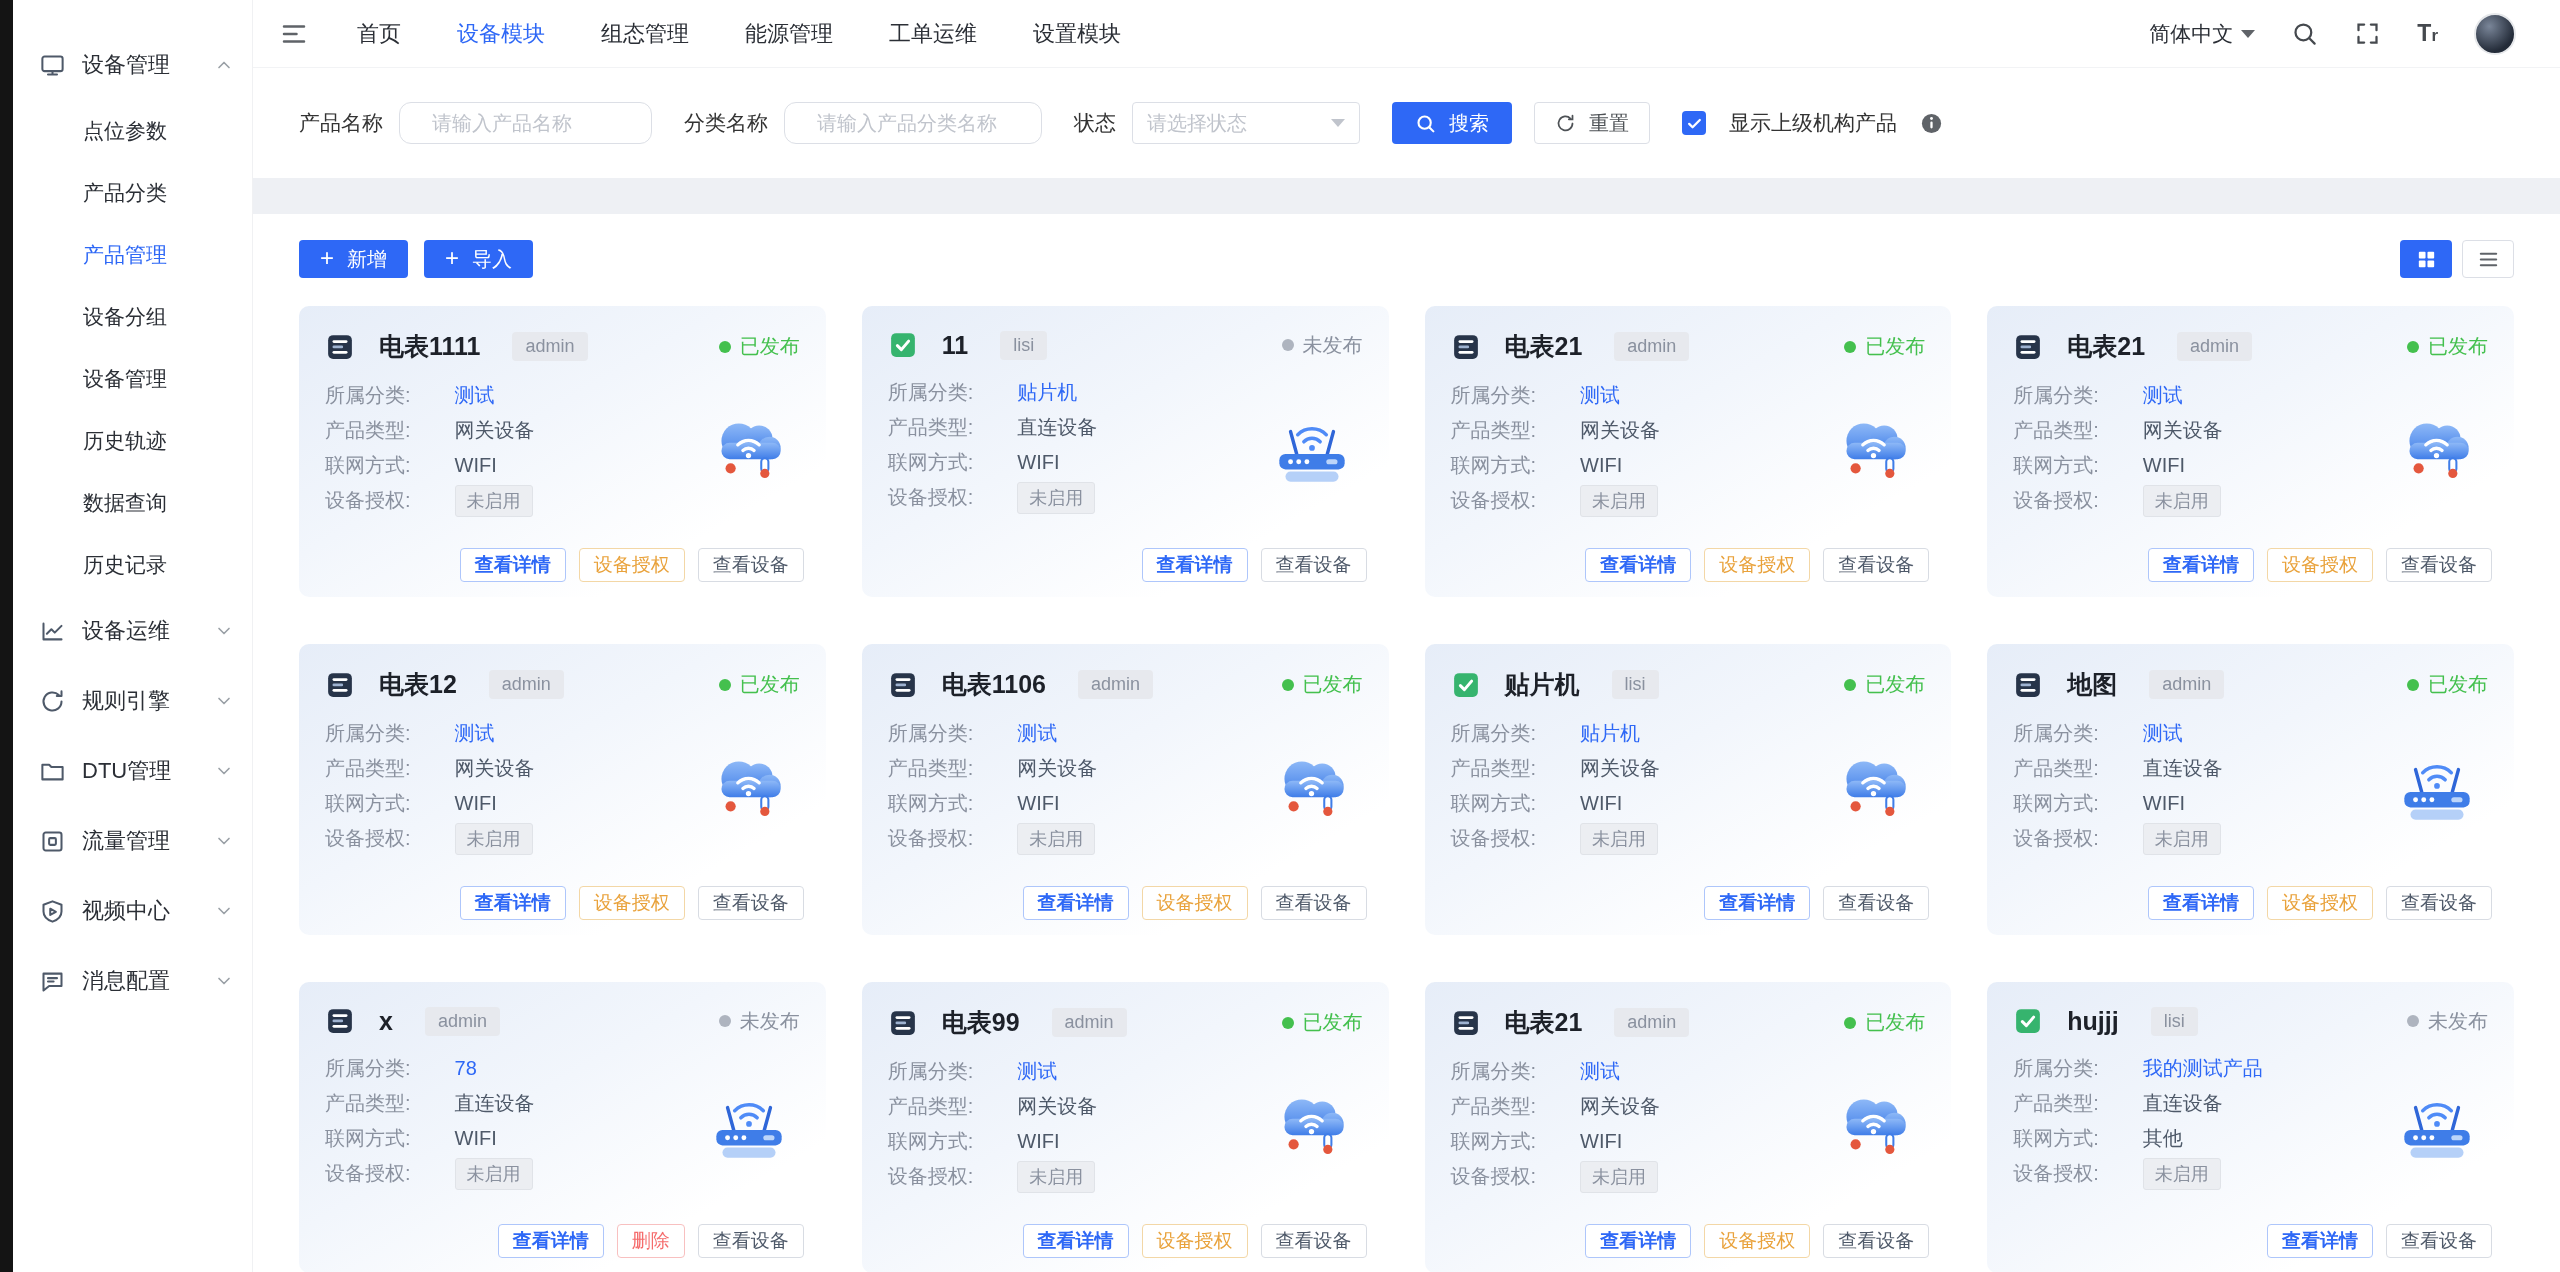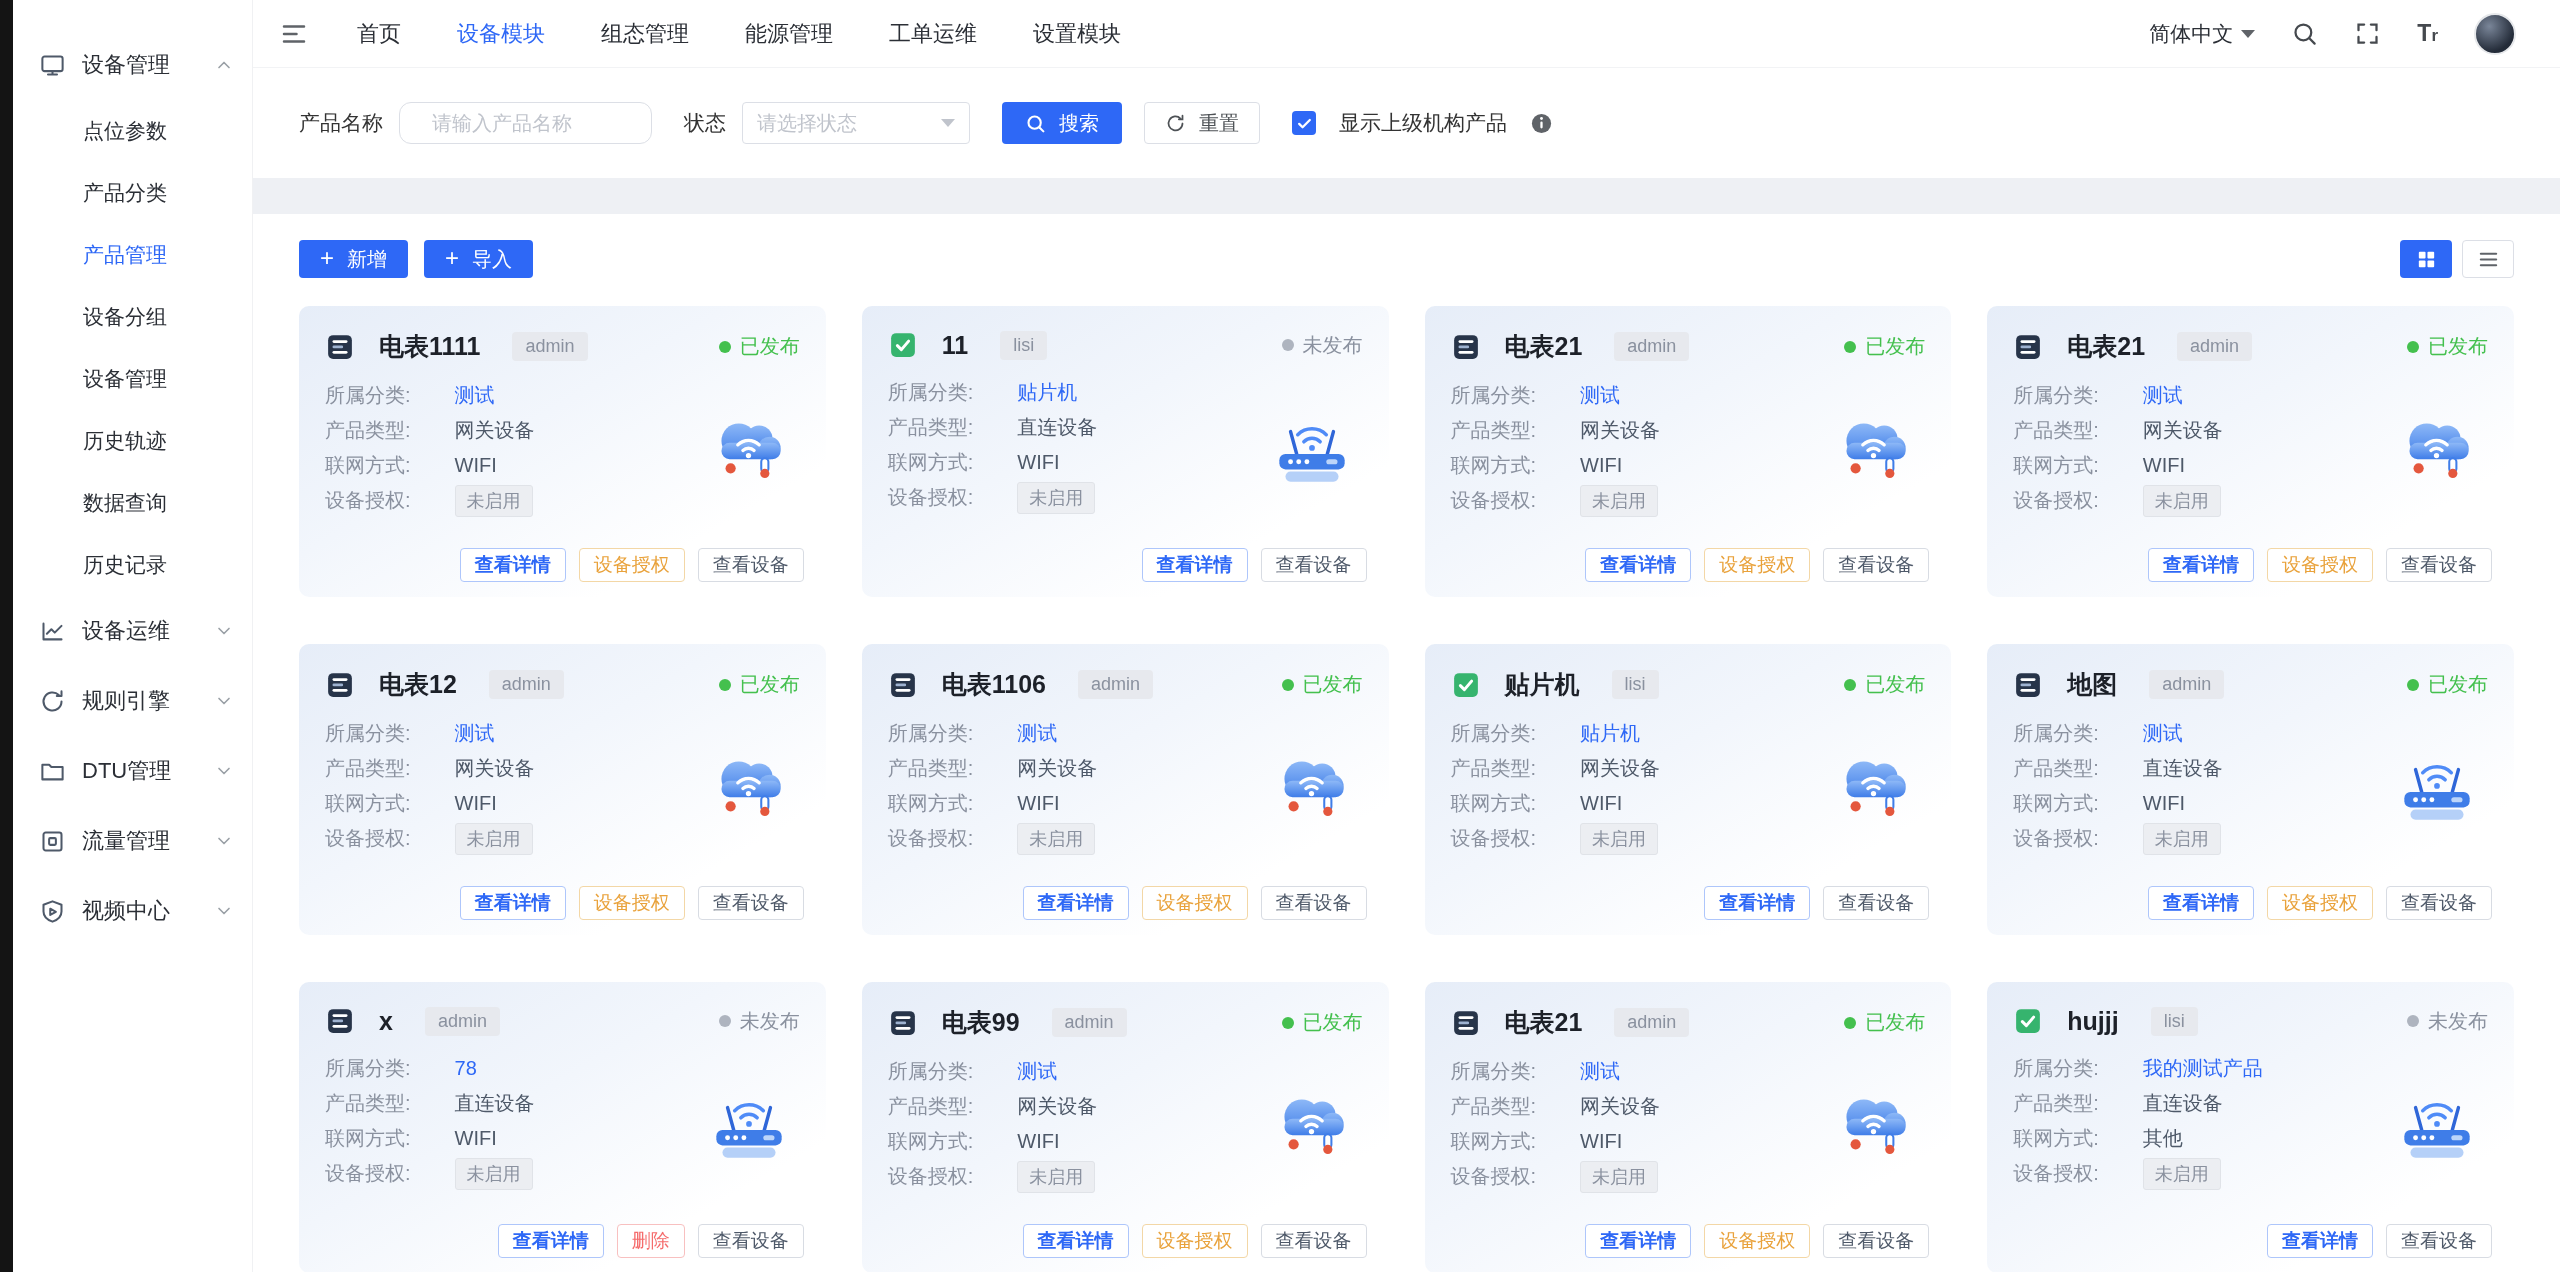--- a/index.html
+++ b/index.html
@@ -210,20 +210,34 @@
               <path d="M10 9.5l5 2.8-5 2.8z"></path>
             </svg>
           </span>
           <span class="sb-label">视频中心</span>
           <span class="sb-chev">
             <svg viewBox="0 0 24 24" fill="none" stroke="currentColor" stroke-width="2" stroke-linecap="round" stroke-linejoin="round">
               <path d="M6 9l6 6 6-6"></path>
             </svg>
           </span>
         </div>
+        <div class="sb-group">
+          <span class="sb-icon">
+            <svg viewBox="0 0 24 24" fill="none" stroke="currentColor" stroke-width="1.8" stroke-linejoin="round" stroke-linecap="round">
+              <path d="M4 5h16v11H9l-5 4z"></path>
+              <path d="M8 9h8M8 12h5"></path>
+            </svg>
+          </span>
+          <span class="sb-label">消息配置</span>
+          <span class="sb-chev">
+            <svg viewBox="0 0 24 24" fill="none" stroke="currentColor" stroke-width="2" stroke-linecap="round" stroke-linejoin="round">
+              <path d="M6 9l6 6 6-6"></path>
+            </svg>
+          </span>
+        </div>
       </div>
   </aside>
 
   <div class="main">
 
     <header class="topnav">
       <span class="hamburger">
         <svg viewBox="0 0 24 24" fill="none" stroke="currentColor" stroke-width="2" stroke-linecap="round">
             <path d="M4 6h16M4 12h10M4 18h16"></path>
           </svg>
@@ -256,20 +270,24 @@
         <span class="avatar"></span>
       </div>
     </header>
 
     <div class="content">
 
       <div class="filterbar">
         <div class="f-item">
           <span class="f-label">产品名称</span>
           <input class="f-input" type="text" placeholder="请输入产品名称" style="">
+        </div>
+        <div class="f-item">
+          <span class="f-label">分类名称</span>
+          <input class="f-input" type="text" style="width: 258px;" placeholder="请输入产品分类名称">
         </div>
         <div class="f-item">
           <span class="f-label">状态</span>
           <div class="f-select">
             <span class="ph">请选择状态</span>
             <span class="sel-caret"></span>
           </div>
         </div>
         <button class="btn btn-search">
           <svg viewBox="0 0 24 24" fill="none" stroke="currentColor" stroke-width="2.4" stroke-linecap="round">

